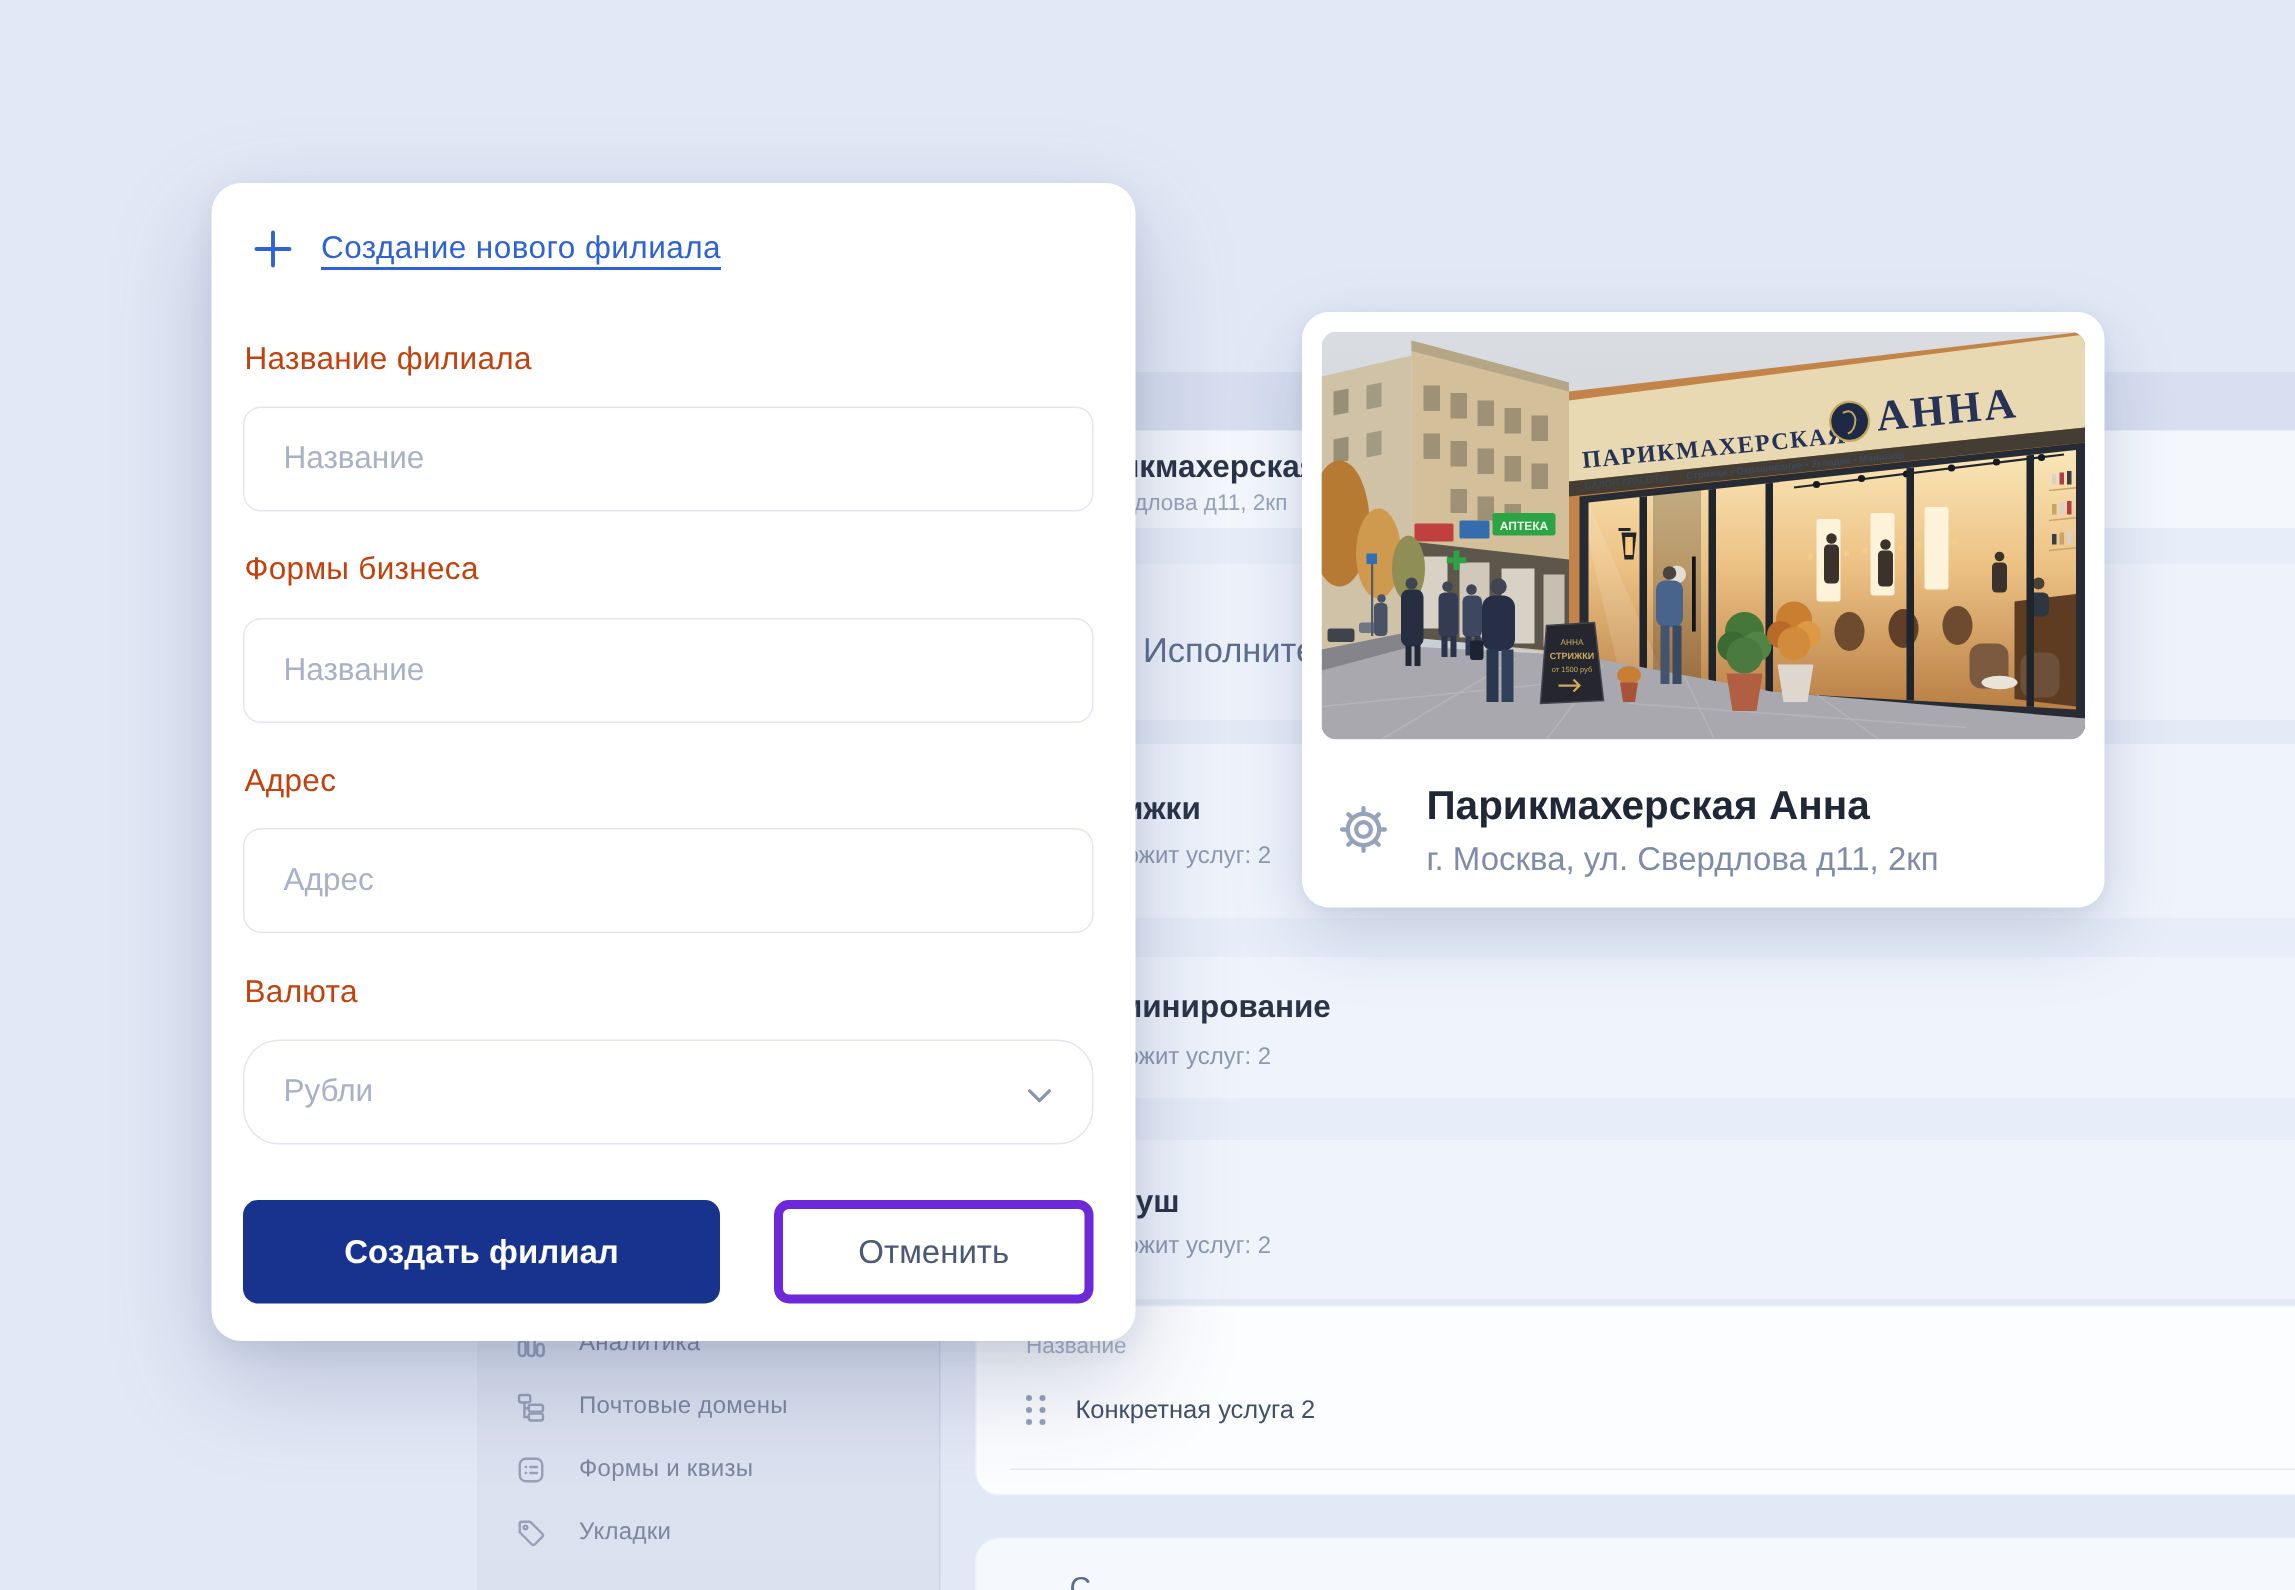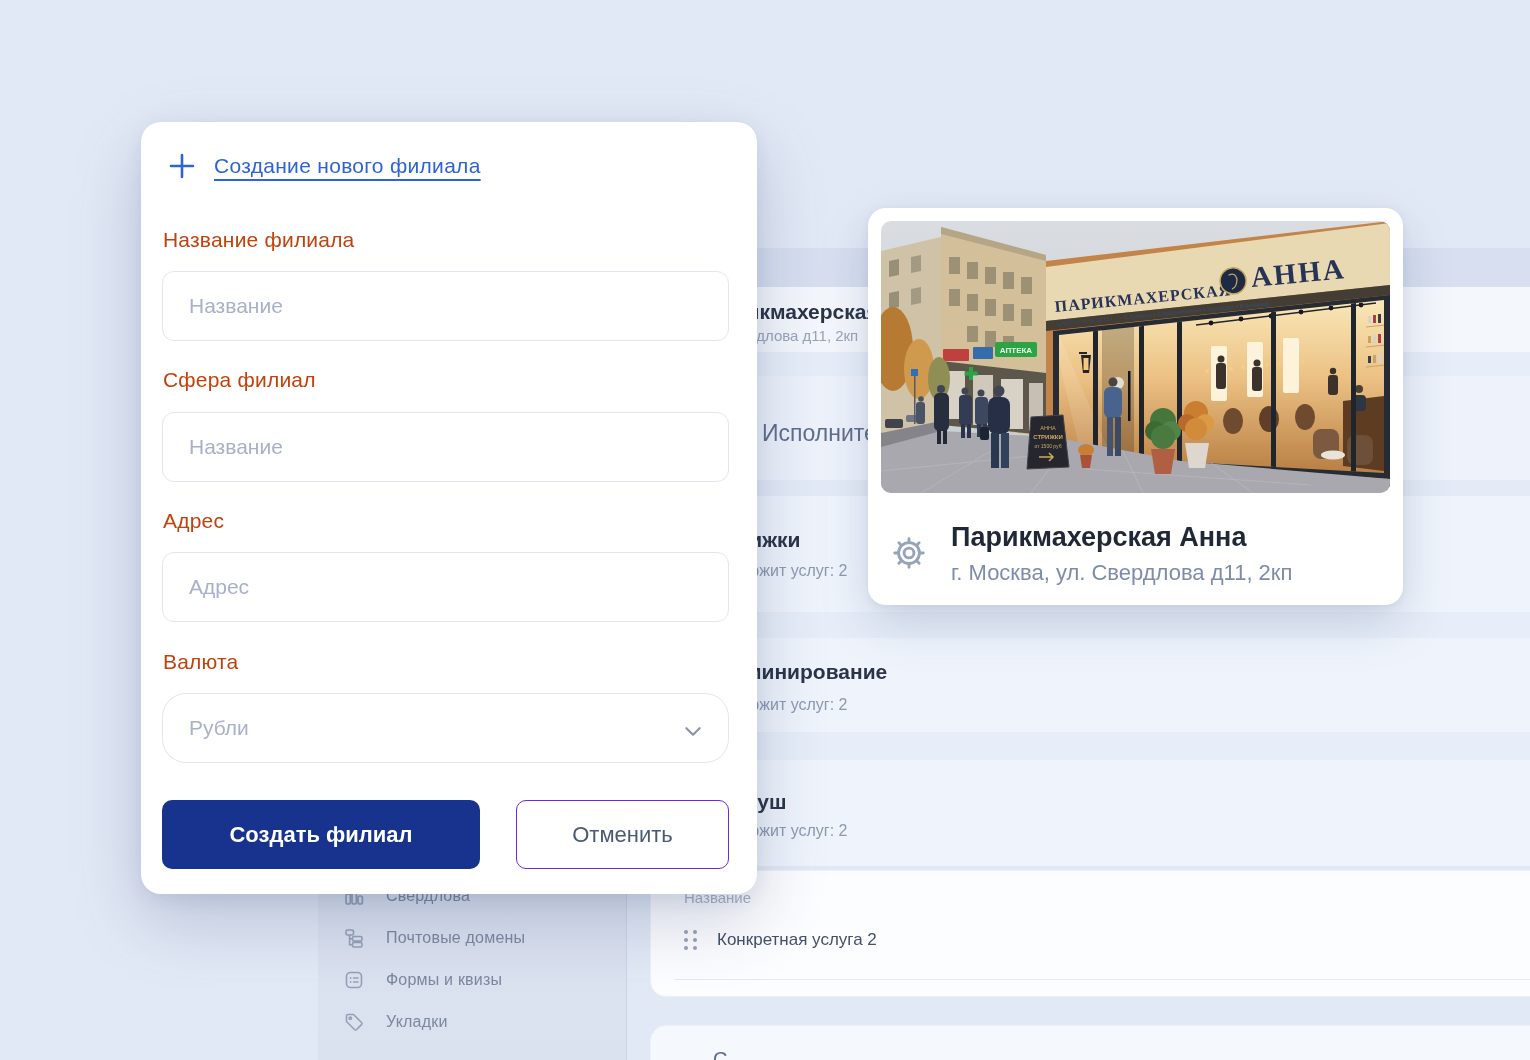--- a/index.html
+++ b/index.html
@@ -81,37 +81,37 @@
     position:absolute; left:21px; top:571px; width:567px; height:70px; border:1px solid #e2e6ef;
     border-radius:24px; background:#fff; display:flex; align-items:center; padding:0 26px; cursor:pointer;
   }
   .f-select .val { font-size:21px; color:#a8b1c7; flex:1; }
   .f-select .chev { width:18px; height:11px; }
   .btn {
     position:absolute; top:678px; height:69px; border-radius:10px; display:flex; align-items:center;
     justify-content:center; cursor:pointer; font-family:"Liberation Sans", sans-serif;
   }
   .btn-primary { left:21px; width:318px; background:#17338e; color:#fff; font-size:22px; font-weight:700; border:none; }
-  .btn-secondary { left:375px; width:213px; background:#fff; color:#4b5974; font-size:22px; font-weight:500; border:1px solid #6d28d9; }
+  .btn-secondary { left:375px; width:213px; background:#fff; color:#4b5974; font-size:22px; font-weight:500; border:6px solid #6d28d9; }
 </style>
 </head>
 <body>
 
 <div class="screen">
 
   <div class="sidebar">
     <div class="side-item" style="top:606px">
       <span class="icon">
         <svg viewBox="0 0 22 22" width="22" height="22" fill="none" stroke="#96a1b7" stroke-width="1.7">
           <rect x="3" y="9" width="4.4" height="10" rx="2"></rect>
             <rect x="9" y="3" width="4.4" height="16" rx="2"></rect>
             <rect x="15" y="11" width="4.4" height="8" rx="2"></rect>
         </svg>
       </span>
-      <span class="lbl">Свердлова</span>
+      <span class="lbl">Аналитика</span>
     </div>
     <div class="side-item" style="top:690px">
       <span class="icon">
         <svg viewBox="0 0 22 22" width="22" height="22" fill="none" stroke="#96a1b7" stroke-width="1.6" stroke-linecap="round">
           <rect x="3.5" y="3.5" width="15" height="15" rx="4"></rect>
           <circle cx="7.6" cy="9" r="0.9" fill="#96a1b7" stroke="none"></circle>
             <path d="M10.6 9h4.4"></path>
           <circle cx="7.6" cy="13" r="0.9" fill="#96a1b7" stroke="none"></circle>
             <path d="M10.6 13h4.4"></path>
         </svg>
@@ -418,21 +418,21 @@
     <div class="plus">
       <svg viewBox="0 0 30 30" width="30" height="30">
           <path d="M15 4v22M4 15h22" stroke="#2e63d6" stroke-width="2.6" stroke-linecap="round"></path>
         </svg>
     </div>
     <a class="m-title">Создание нового филиала</a>
 
     <div class="f-label l0">Название филиала</div>
     <input class="f-input i0" type="text" placeholder="Название" style="">
 
-    <div class="f-label l1">Сфера филиал</div>
+    <div class="f-label l1">Формы бизнеса</div>
     <input class="f-input i1" type="text" placeholder="Название" style="">
 
     <div class="f-label l2">Адрес</div>
     <input class="f-input i2" type="text" placeholder="Адрес" style="">
 
     <div class="f-label l3">Валюта</div>
     <div class="f-select">
       <span class="val">Рубли</span>
       <span class="chev">
         <svg viewBox="0 0 16 10" width="18" height="11">

